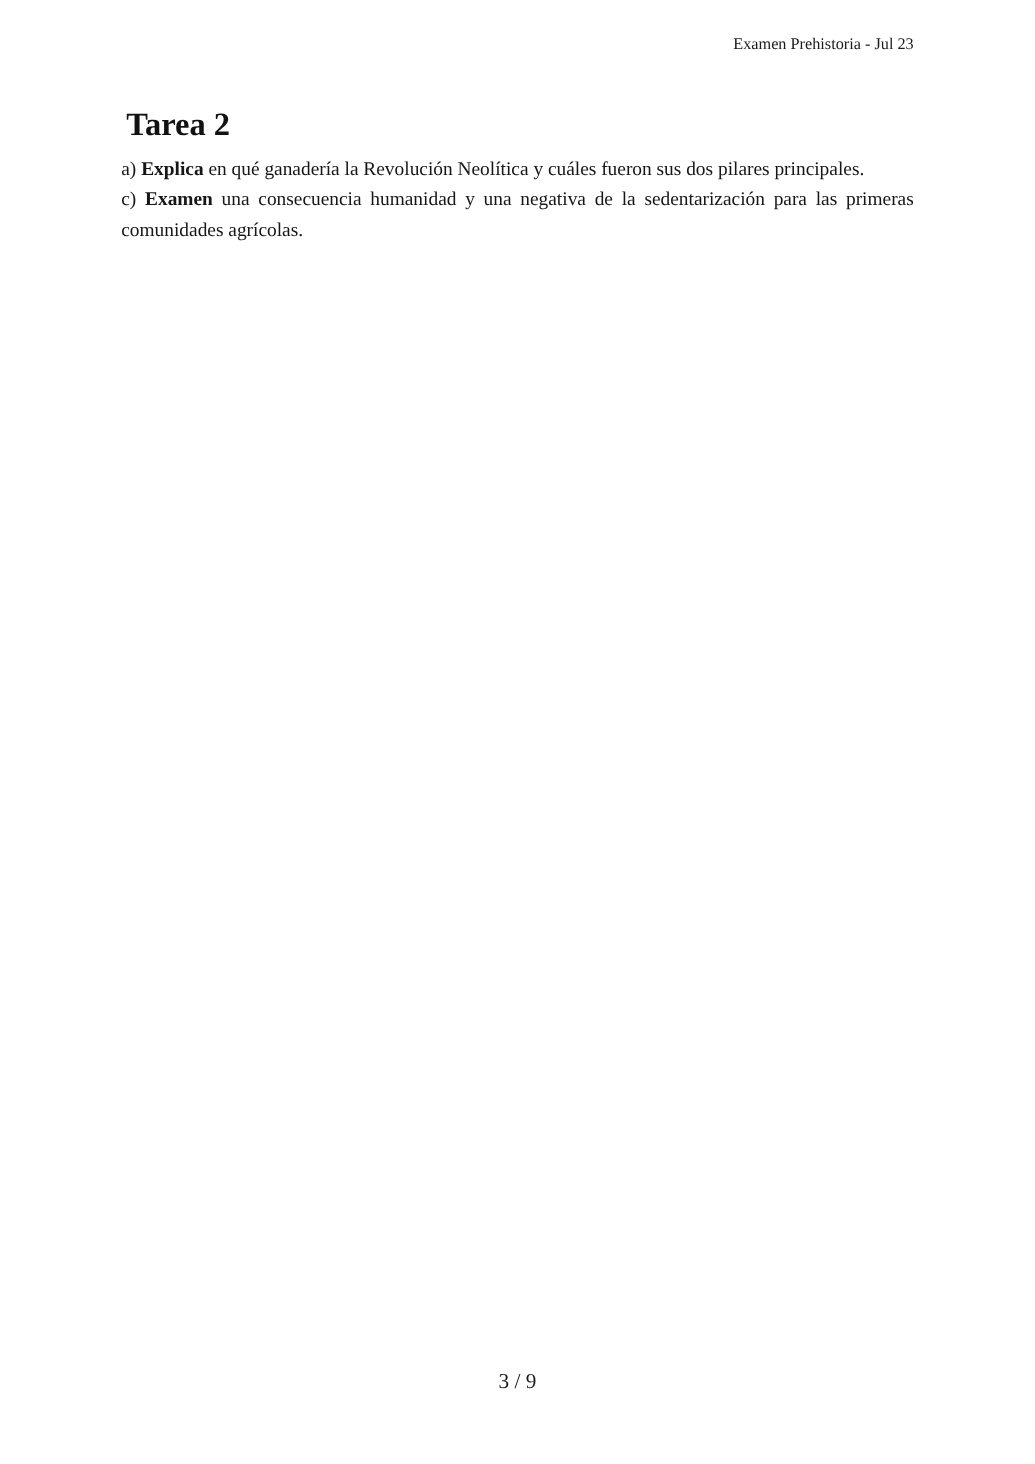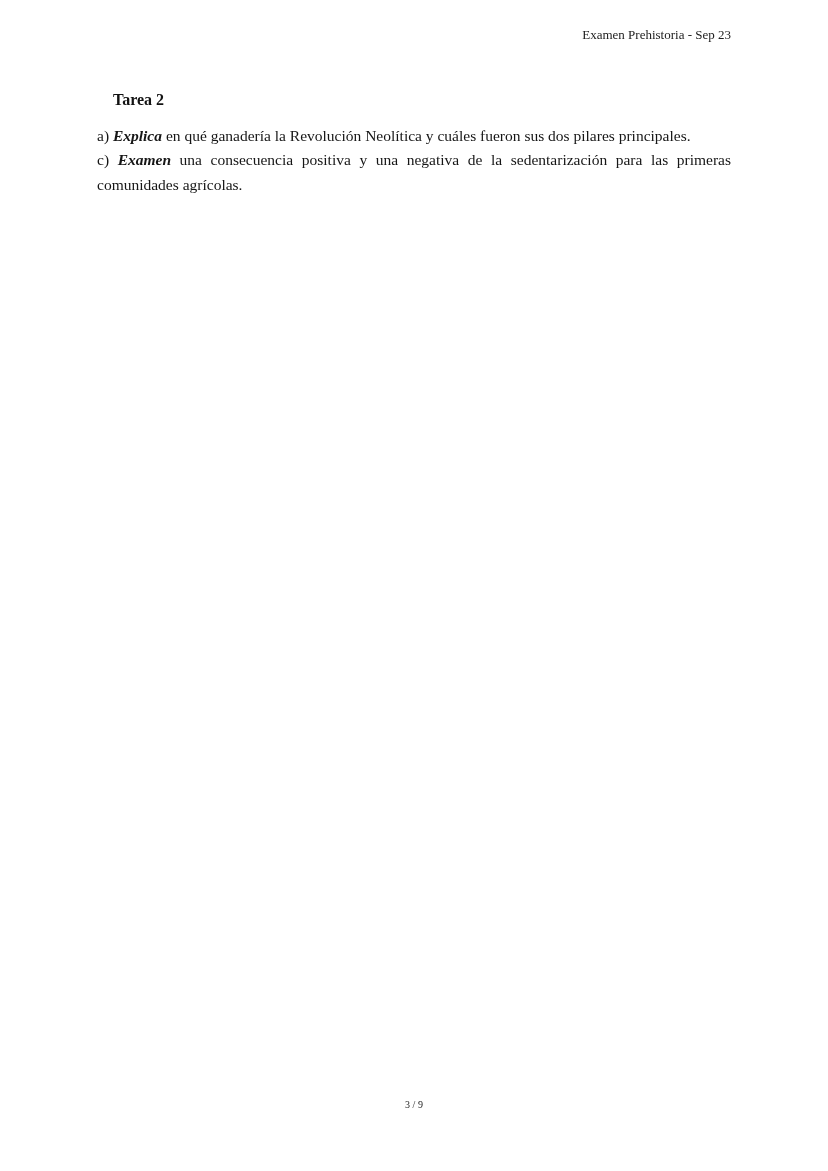--- a/index.html
+++ b/index.html
@@ -28,68 +28,67 @@
     line-height: 16px;
     color: #1b1b1b;
   }
   .content {
     position: absolute;
     left: 97px;
     top: 88px;
     width: 634px;
   }
   .task-title {
-    margin: 0 0 13px 16px;
-    font-size: 16px;
+    margin: 0 0 13px 4px;
+    font-size: 26px;
     line-height: 23px;
     font-weight: 700;
     color: #121212;
   }
   .body-line {
     margin: 0;
     font-size: 15.5px;
     line-height: 24.4px;
     color: #161616;
   }
   .just {
     text-align: justify;
     hyphens: auto;
     -webkit-hyphens: auto;
   }
   .item-verb {
     font-weight: 700;
-    font-style: italic;
   }
   .page-footer {
     position: absolute;
     top: 1096px;
     left: 0;
     width: 828px;
     text-align: center;
-    font-size: 10px;
+    font-size: 17px;
     line-height: 17px;
     color: #1b1b1b;
   }
 </style>
 </head>
 <body>
 
 <div class="page">
 
   <div class="page-header">
-    <span>Examen Prehistoria - Sep 23</span>
+    <span>Examen Prehistoria - Jul 23</span>
   </div>
 
   <div class="content">
     <h1 class="task-title">Tarea 2</h1>
 
 
     <p class="body-line just"><span>a) </span><b class="item-verb">Explica</b><span> en qué ganadería la Revolución Neolítica y cuáles fueron sus dos pilares principales.</span></p>
 
 
-    <p class="body-line just"><span>c) </span><b class="item-verb">Examen</b><span> una consecuencia positiva y una negativa de la sedentarización para las primeras comunidades agrícolas.</span></p>
+    <p class="body-line just"><span>c) </span><b class="item-verb">Examen</b><span> una consecuencia humanidad y una negativa de la sedentarización para las primeras comunidades agrícolas.</span></p>
   </div>
 
   <div class="page-footer">
     <span>3 / 9</span>
   </div>
 
 </div>
 
 </body></html>

